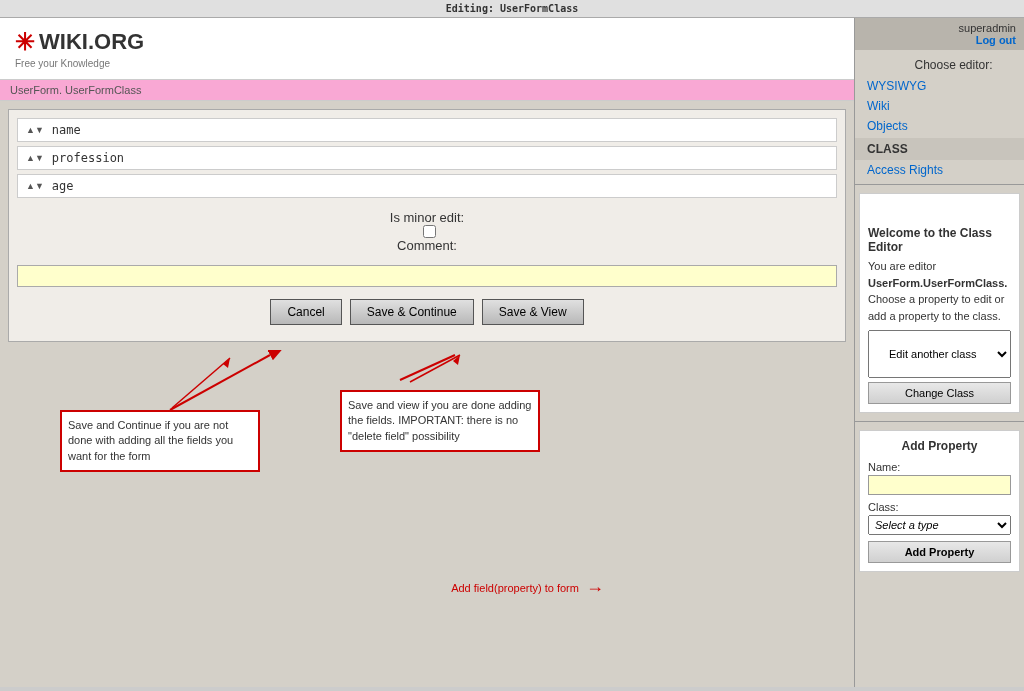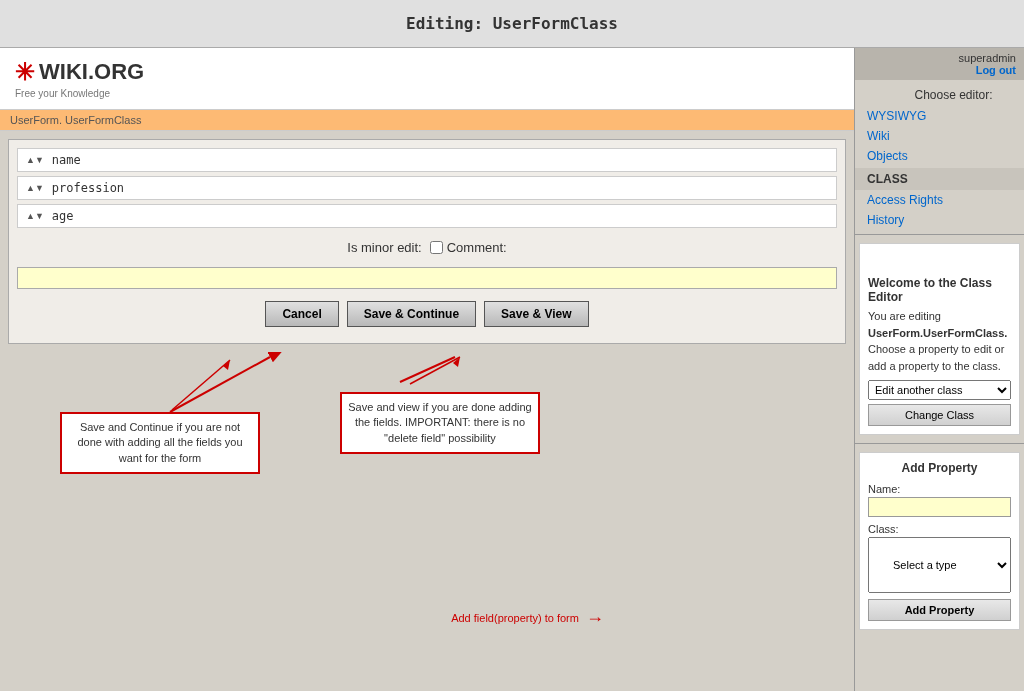--- a/index.html
+++ b/index.html
@@ -2,22 +2,22 @@
 <html><head>
   <meta charset="utf-8">
   <style>
     * { margin: 0; padding: 0; box-sizing: border-box; }
     body { font-family: Arial, sans-serif; font-size: 13px; background: #ccc; width: 1024px; height: 691px; overflow: hidden; }
 
     
     .title-bar {
       background: #e0e0e0;
       text-align: center;
-      font-size: 16px;
-      padding: 14px 0;
+      font-size: 10px;
+      padding: 3px 0;
       border-bottom: 1px solid #aaa;
       color: #333;
     }
     .title-bar span { font-family: monospace; font-weight: bold; }
 
     
     .main-wrapper {
       display: flex;
       height: calc(691px - 22px);
     }
@@ -56,21 +56,21 @@
     }
     .logo-text { color: #333; }
     .logo-tagline {
       font-size: 10px;
       color: #777;
       margin-top: 2px;
     }
 
     
     .breadcrumb {
-      background: #fdba74;
+      background: #f9a8d4;
       padding: 4px 10px;
       font-size: 11px;
       color: #555;
       border-bottom: 1px solid #ccc;
     }
 
     
     .editor-box {
       margin: 8px;
       background: #f0ede8;
@@ -96,24 +96,25 @@
     }
     .field-name {
       font-size: 12px;
       color: #333;
       font-family: monospace;
     }
 
     .minor-edit-row {
       display: flex;
       align-items: center;
-      justify-content: center;
+      justify-content: space-between;
       padding: 8px 0;
       font-size: 13px;
       color: #333;
+      flex-direction: column;
     }
     .minor-edit-row input[type="checkbox"] { margin: 0 4px 0 8px; }
 
     .comment-input {
       width: 100%;
       height: 22px;
       border: 1px solid #aaa;
       background: #ffffcc;
       margin: 4px 0 8px 0;
       padding: 2px 4px;
@@ -124,40 +125,39 @@
       justify-content: center;
       gap: 8px;
       padding: 4px 0 8px 0;
     }
     .btn {
       padding: 5px 16px;
       border: 1px solid #555;
       background: linear-gradient(to bottom, #e0e0e0, #b8b8b8);
       cursor: pointer;
       font-size: 12px;
-      font-weight: bold;
+      font-weight: normal;
       color: #000;
     }
 
     
     .annotation-area {
       flex: 1;
       position: relative;
       padding: 10px;
     }
 
     
     .annotation-box {
       position: absolute;
       border: 2px solid #cc0000;
       background: white;
       padding: 6px;
       font-size: 11px;
       color: #333;
-      text-align: center;
       line-height: 1.4;
     }
 
     
     .sidebar {
       width: 170px;
       background: #d4d0c8;
       border-left: 1px solid #999;
       display: flex;
       flex-direction: column;
@@ -224,21 +224,21 @@
       font-size: 11px;
       color: #333;
       line-height: 1.5;
       margin-bottom: 6px;
     }
     .class-editor-text strong { font-weight: bold; }
 
     .class-select {
       width: 100%;
       font-size: 11px;
-      padding: 2px;
+      padding: 16px;
       margin-bottom: 4px;
     }
     .change-class-btn {
       width: 100%;
       padding: 4px;
       background: linear-gradient(to bottom, #e8e8e8, #d0d0d0);
       border: 1px solid #999;
       font-size: 11px;
       cursor: pointer;
     }
@@ -268,22 +268,23 @@
       height: 20px;
       border: 1px solid #999;
       background: #ffffcc;
       padding: 1px 3px;
       font-size: 11px;
       margin-bottom: 6px;
     }
     .type-select {
       width: 100%;
       font-size: 11px;
-      padding: 20px;
+      padding: 2px;
       margin-bottom: 6px;
+      font-style: italic;
     }
     .add-prop-btn {
       width: 100%;
       padding: 4px;
       background: linear-gradient(to bottom, #e8e8e8, #d0d0d0);
       border: 1px solid #999;
       font-size: 11px;
       font-weight: bold;
       cursor: pointer;
     }
@@ -407,28 +408,27 @@
 
     <div class="choose-editor-label">Choose editor:</div>
 
     <a class="sidebar-link">WYSIWYG</a>
     <a class="sidebar-link">Wiki</a>
     <a class="sidebar-link">Objects</a>
 
     <div class="sidebar-class-header">CLASS</div>
 
     <a class="sidebar-link">Access Rights</a>
-    <a class="sidebar-link">History</a>
 
     <div class="sidebar-divider"></div>
 
     <div class="class-editor-panel">
       <div class="class-editor-title">Welcome to the Class Editor</div>
       <div class="class-editor-text">
-        <span>You are editing</span><br>
+        <span>You are editor</span><br>
         <strong>UserForm.UserFormClass.</strong><br>
         <span>Choose a property to edit or add a property to the class.</span>
       </div>
       <select class="class-select">
         <option>Edit another class</option>
       </select>
       <button class="change-class-btn">Change Class</button>
     </div>
 
     <div class="sidebar-divider"></div>

